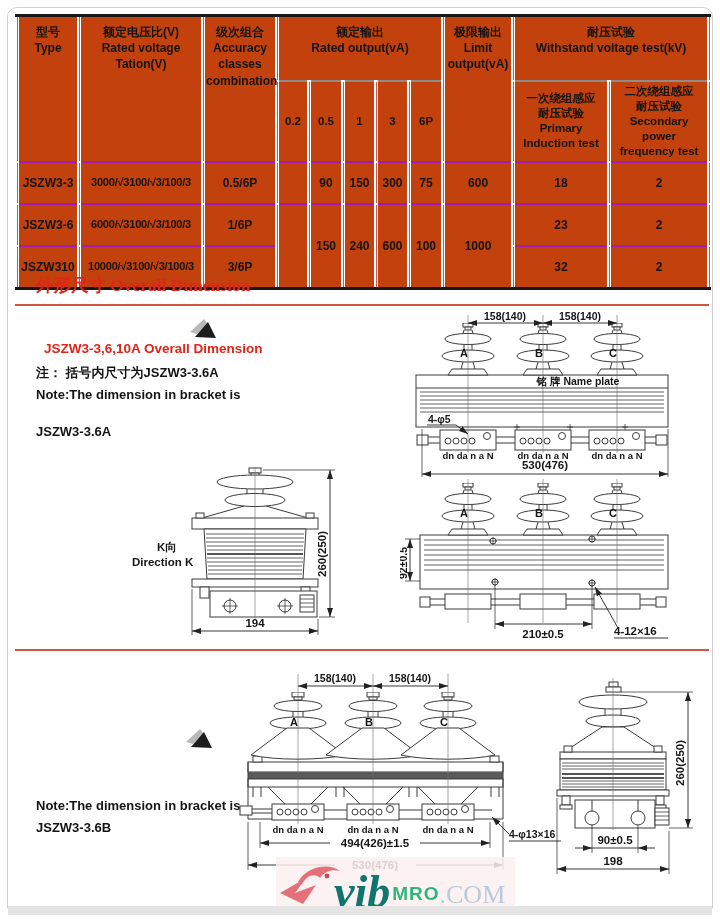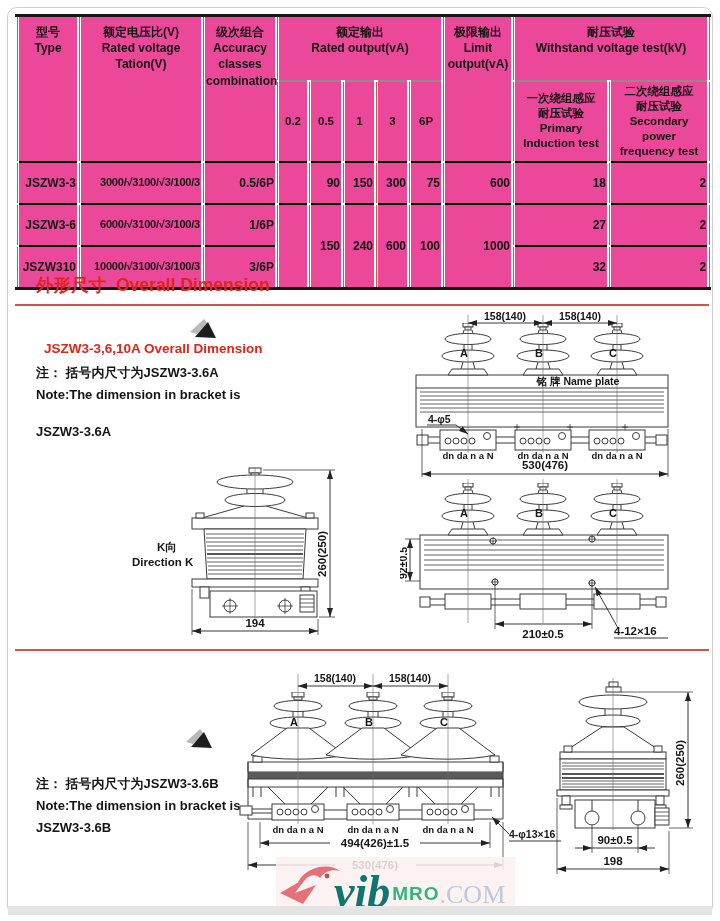--- a/index.html
+++ b/index.html
@@ -6,35 +6,35 @@
   .page { position:relative; width:720px; height:921px; background:#fff; overflow:hidden;
           font-family:"Liberation Sans",sans-serif; }
   .frame { position:absolute; left:7px; top:7px; width:704px; height:901px;
            border:1px solid #cfcfcf; border-radius:10px 10px 3px 3px; }
   .bottombar { position:absolute; left:8px; top:906px; width:704px; height:9px; background:#e4e4e4; }
 
   
   table.spec { position:absolute; left:15px; top:14px; width:696px;
     border-collapse:separate; border-spacing:4px 0; table-layout:fixed;
     border-top:3px solid #161616; border-bottom:3px solid #161616; }
-  .spec th, .spec td { position:relative; background:#ec4899; color:#141414; font-weight:bold;
+  .spec th, .spec td { position:relative; background:#c2410c; color:#141414; font-weight:bold;
     text-align:center; vertical-align:middle; padding:2px 1px; font-size:12px; line-height:1.35; }
   .spec th::before, .spec td::before { content:""; position:absolute; top:0; bottom:0; left:-2.5px;
     width:1px; background:#d0544a; }
   .spec .last::after { content:""; position:absolute; top:0; bottom:0; right:-2.5px;
     width:1px; background:#d0544a; }
   .spec .vtop { vertical-align:top; padding-top:7px; }
   .spec tr.hr1 th { height:54px; }
   .spec tr.sub th { height:62px; border-top:2px solid #8d8d8d; font-size:11.5px; line-height:1.3; }
-  .spec tr.data td { border-top:2px solid #000000; height:36px;text-align:right; }
+  .spec tr.data td { border-top:2px solid #a21caf; height:36px; }
   .spec .tight { font-size:11px; letter-spacing:-0.2px; }
 
   
   .h-main { position:absolute; left:36px; top:273px; font-size:17.5px; font-weight:bold; color:#e02418; }
-  .h-main .en { margin-left:10px; }
+  .h-main .en { margin-left:4px;font-family:Liberation Serif, serif; }
   .redline { position:absolute; height:2px; background:#cf5547; }
   .sub-title { position:absolute; font-size:13.5px; font-weight:bold; color:#e02418;margin-left:8px; }
   .note { position:absolute; font-size:13px; font-weight:bold; color:#141414; }
   .wm { position:absolute; left:282px; top:441px; font-size:17px; color:#c9c9c9; letter-spacing:1px; }
 
   
   svg.drawing { position:absolute; }
   svg text { font-family:"Liberation Sans",sans-serif; font-weight:bold; fill:#151515; }
   .dt  { font-size:10.5px; }
   .dt2 { font-size:11.5px; }
@@ -179,21 +179,21 @@
     <tr class="data">
       <td>JSZW3-6</td>
       <td class="tight">6000/√3100/√3/100/3</td>
       <td>1/6P</td>
       <td rowspan="2"></td>
       <td rowspan="2">150</td>
       <td rowspan="2">240</td>
       <td rowspan="2">600</td>
       <td rowspan="2">100</td>
       <td rowspan="2">1000</td>
-      <td>27</td>
+      <td>23</td>
       <td class="last">2</td>
     </tr>
     <tr class="data">
       <td>JSZW310</td>
       <td class="tight">10000/√3100/√3/100/3</td>
       <td>3/6P</td>
       <td>32</td>
       <td class="last">2</td>
     </tr>
   </tbody>
@@ -356,21 +356,20 @@
     <text class="dt2" x="214" y="158">4-12×16</text>
     <line class="dim" x1="214" y1="161" x2="268" y2="161"></line>
   </svg>
 
   <div class="redline" style="left:15px;top:649px;width:694px;"></div>
 
   <svg class="drawing" style="left:184px;top:728px" width="30" height="24" viewBox="0 0 30 24">
     <polygon points="2,14 16,1 20,6 9,16" fill="#b9b9b9"></polygon>
     <polygon points="7,19 20,4 28,20" fill="#1d1d1d"></polygon>
   </svg>
-  <div class="note" style="left:36px;top:775px">注： 括号内尺寸为JSZW3-3.6B</div>
   <div class="note" style="left:36px;top:798px">Note:The dimension in bracket is</div>
   <div class="note" style="left:36px;top:820px">JSZW3-3.6B</div>
 
   <svg class="drawing" style="left:232px;top:666px" width="330" height="215" viewBox="0 0 330 215">
     <g>
       <rect class="lnf" x="16" y="96" width="255" height="10"></rect>
       <rect x="16" y="106" width="255" height="7" fill="#5a5a5a"></rect>
       <rect class="lnf" x="16" y="113" width="255" height="8"></rect>
       <line class="ln" x1="16" y1="96" x2="16" y2="153"></line>
       <line class="ln" x1="271" y1="96" x2="271" y2="153"></line>

